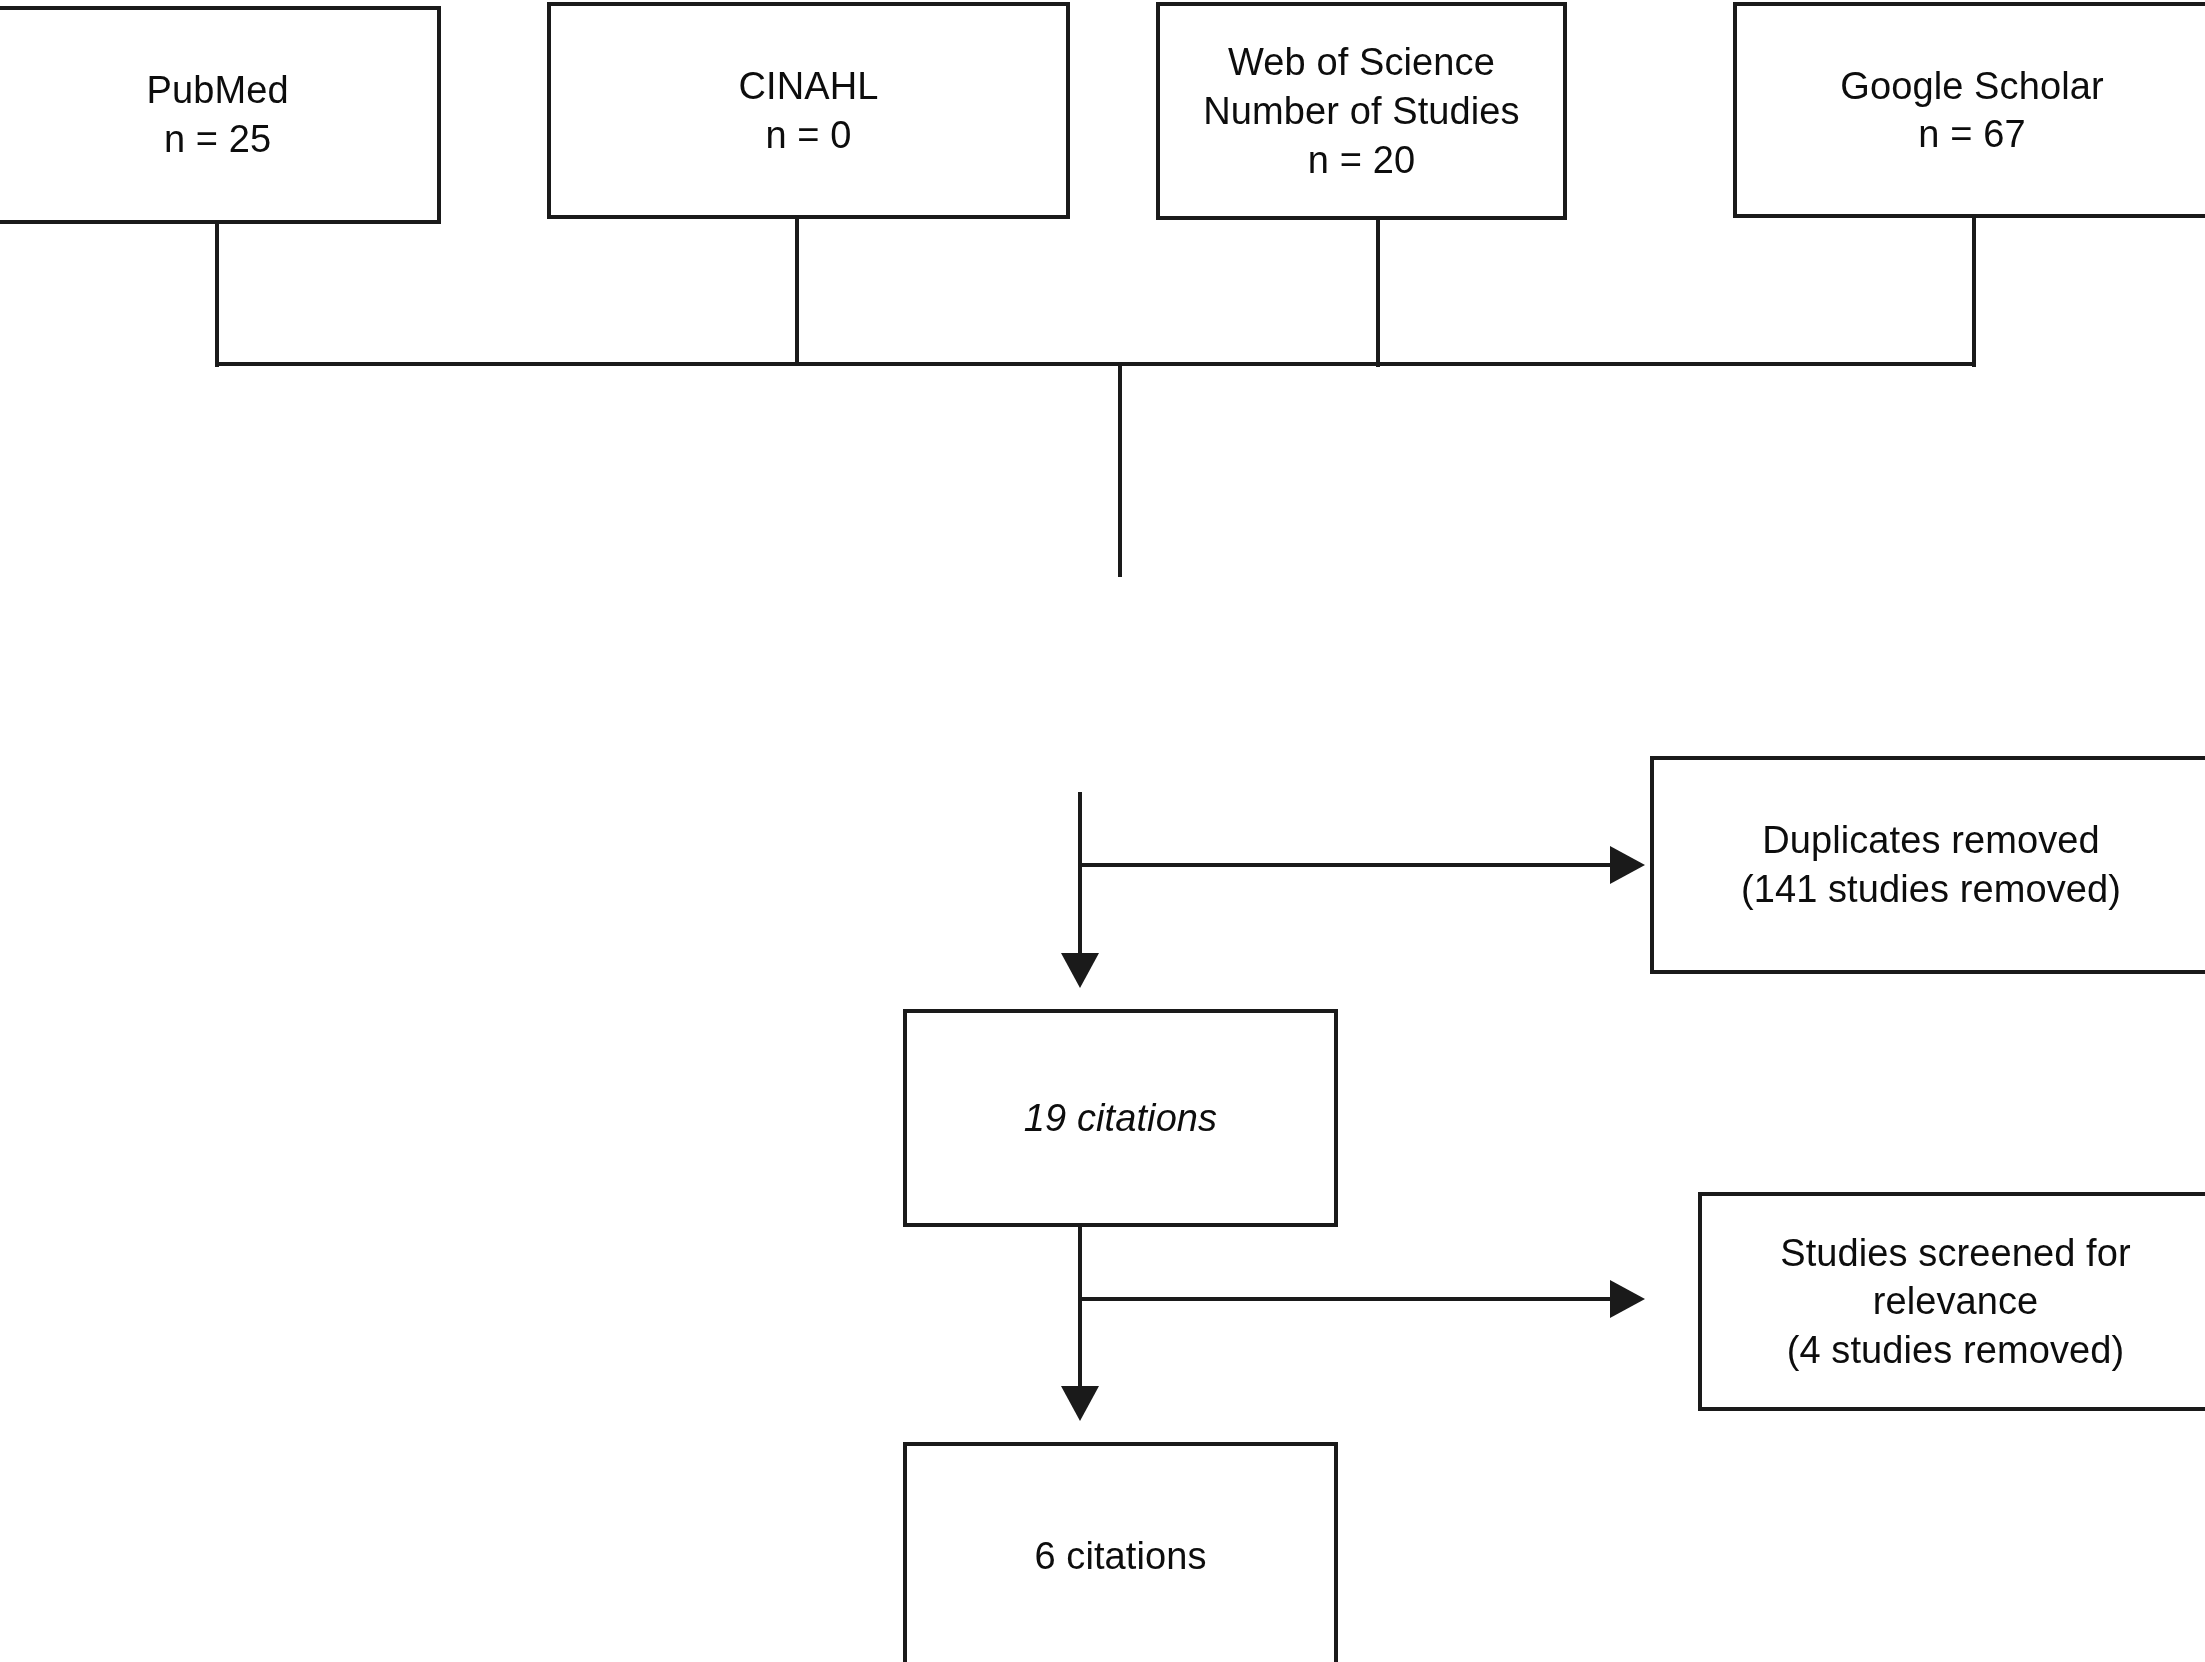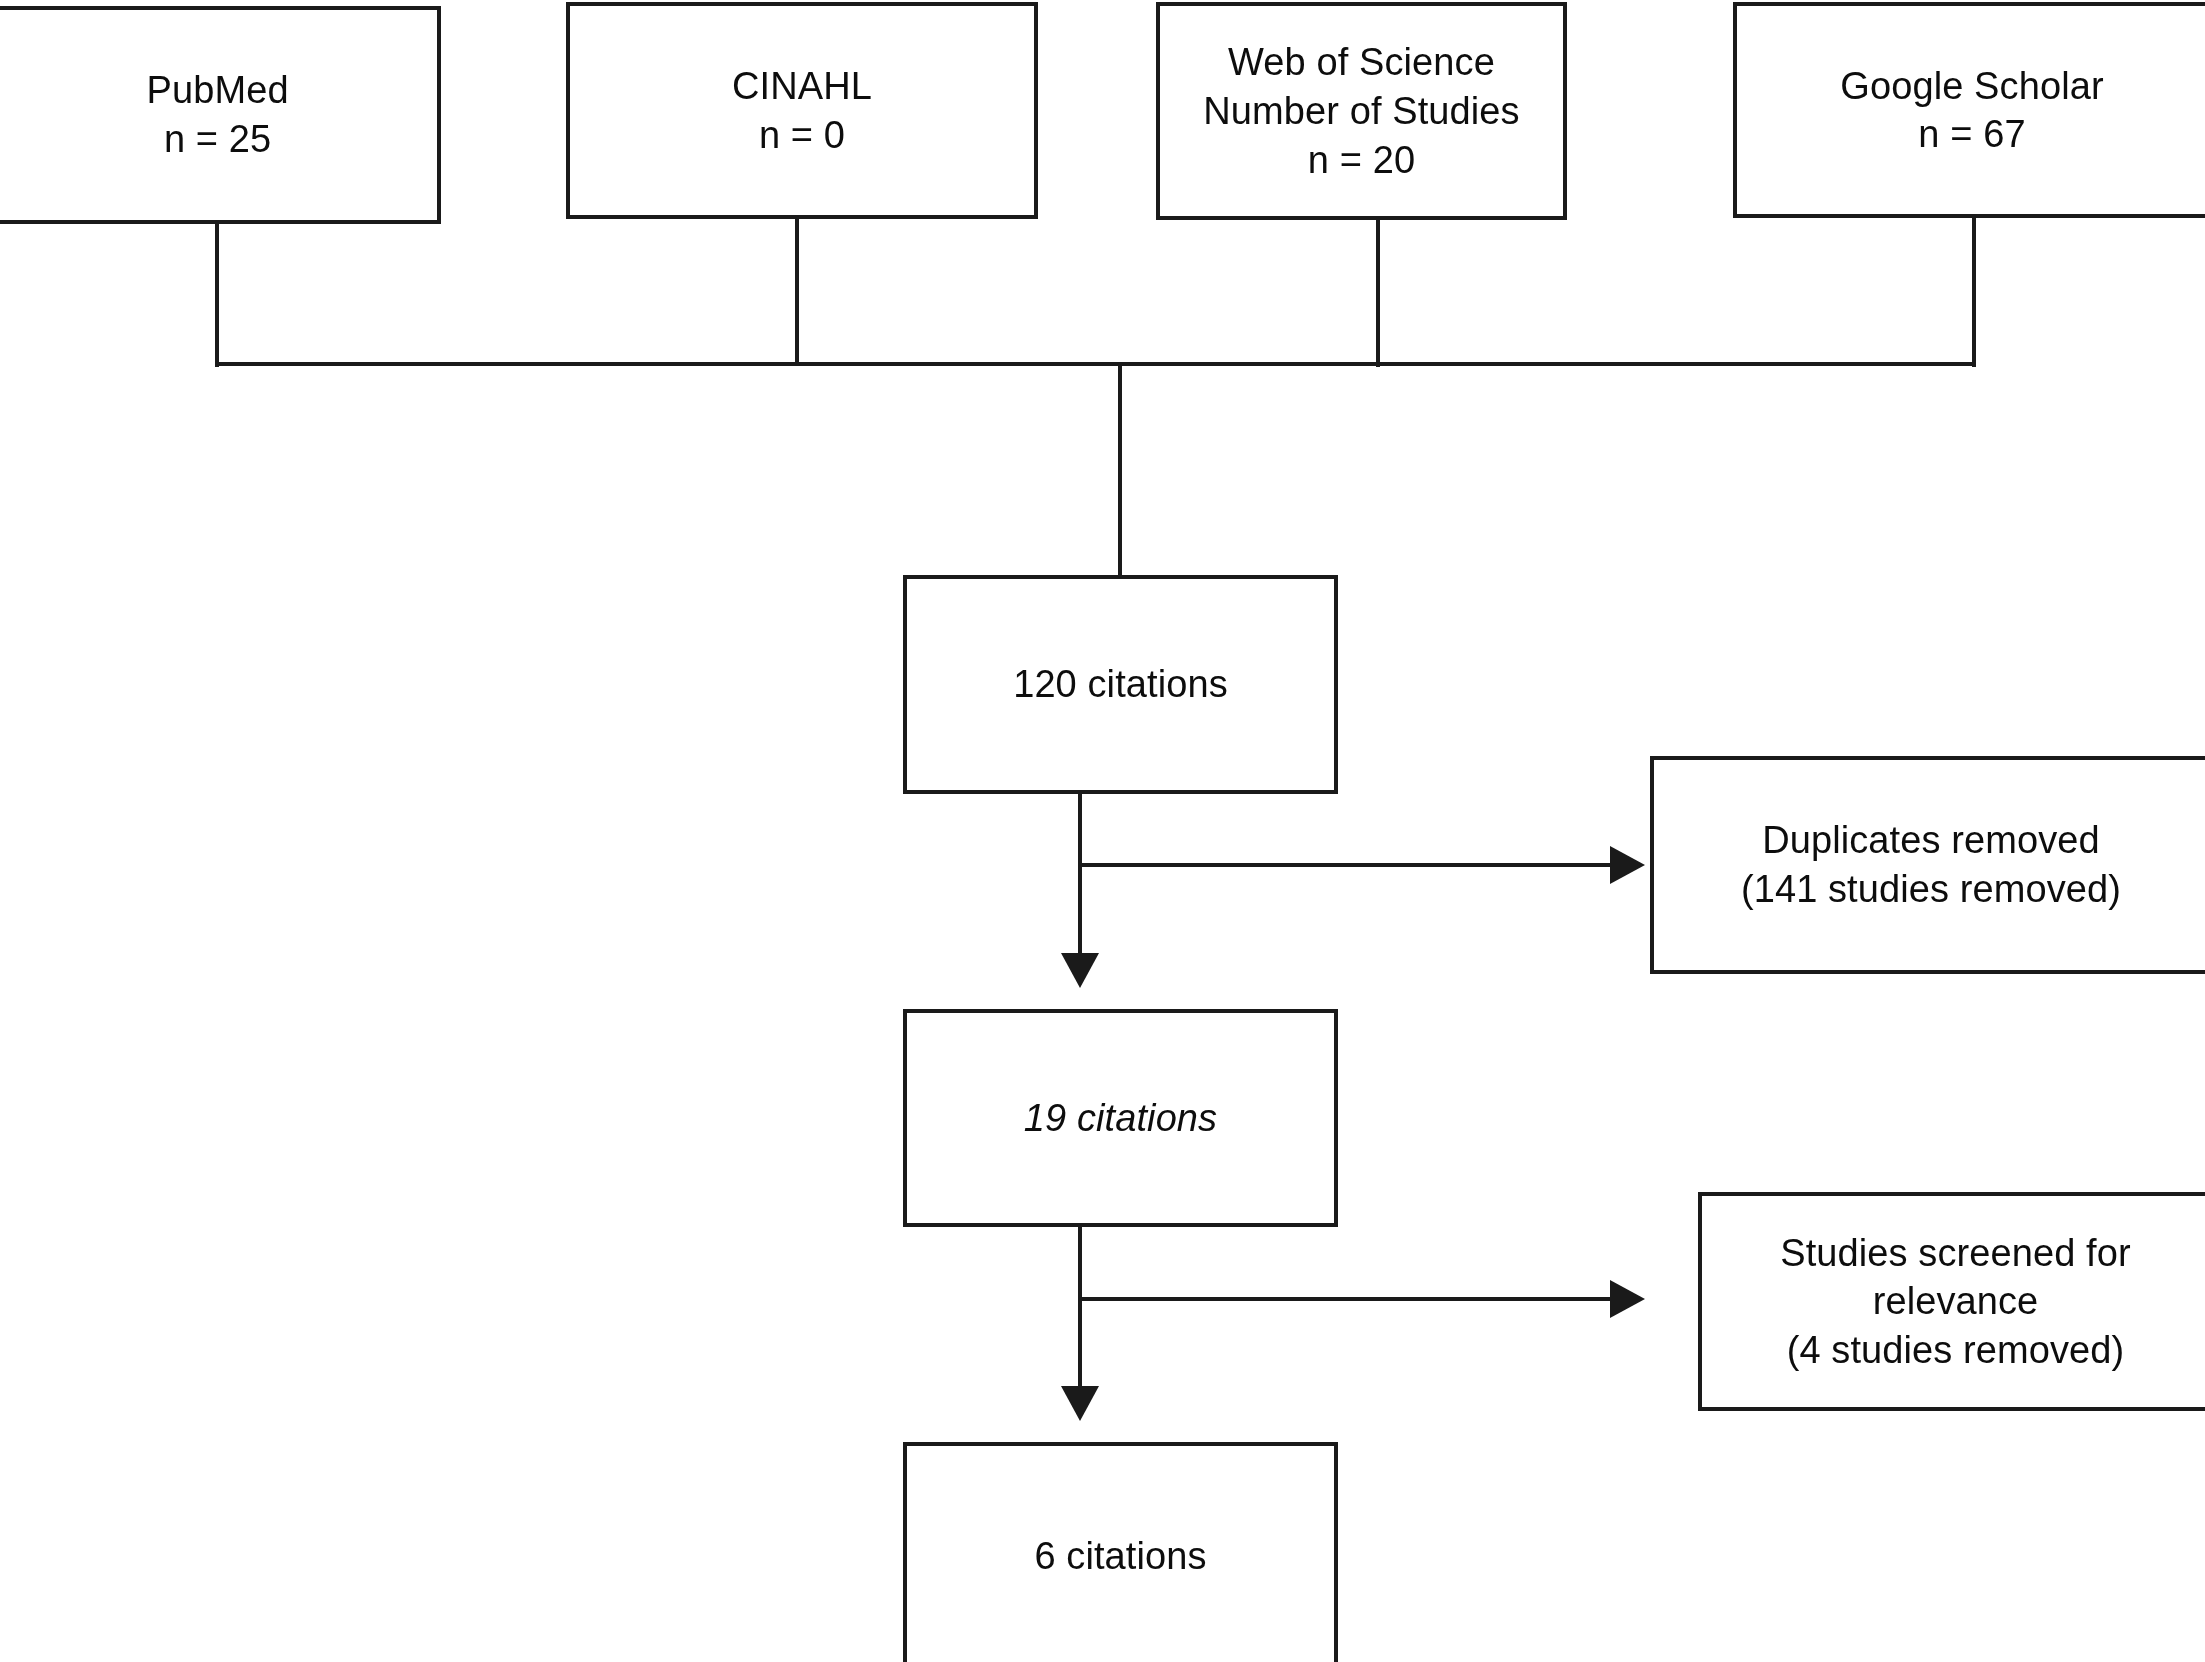--- a/index.html
+++ b/index.html
@@ -32,21 +32,21 @@
   .node .label {
     font-size: 38px;
     line-height: 1.28;
     letter-spacing: 0.1px;
     white-space: pre-line;
     color: #0d0d0d;
   }
 
   
   #src-pubmed   { left: -5.9px;   top: 5.9px;  width: 447px; height: 218px; }
-  #src-cinahl   { left: 566px;  top: 2.2px;  width: 472px; height: 217px; }
+  #src-cinahl   { left: 547px;  top: 2.2px;  width: 523px; height: 217px; }
   #src-wos      { left: 1156px; top: 2.2px;  width: 411px; height: 218px; }
   #src-scholar  { left: 1733px; top: 2.2px;  width: 478px; height: 216px; }
 
   
   #stage-120 { left: 903px; top: 575px;  width: 435px; height: 219px; }
   #stage-19  { left: 903px; top: 1009px; width: 435px; height: 218px; font-style: italic; }
   #stage-10  { left: 903px; top: 1442px; width: 435px; height: 228px; }
 
   
   #excl-duplicates { left: 1650px; top: 756px; width: 562px; height: 218px; }
@@ -130,23 +130,20 @@
 n = 67</span>
   </div>
 
   <div class="vline" id="stem-pubmed"></div>
   <div class="vline" id="stem-cinahl"></div>
   <div class="vline" id="stem-wos"></div>
   <div class="vline" id="stem-scholar"></div>
   <div class="hline" id="manifold-bar"></div>
   <div class="vline" id="manifold-drop"></div>
 
-  <div class="node" id="stage-120">
-    <span class="label">120 citations</span>
-  </div>
 
   <div class="vline" id="a1-stem"></div>
   <div class="arrow-down" id="a1-head"></div>
   <div class="hline" id="a1-branch"></div>
   <div class="arrow-right" id="a1-branch-head"></div>
 
   <div class="node" id="excl-duplicates">
     <span class="label">Duplicates removed
 (141 studies removed)</span>
   </div>

